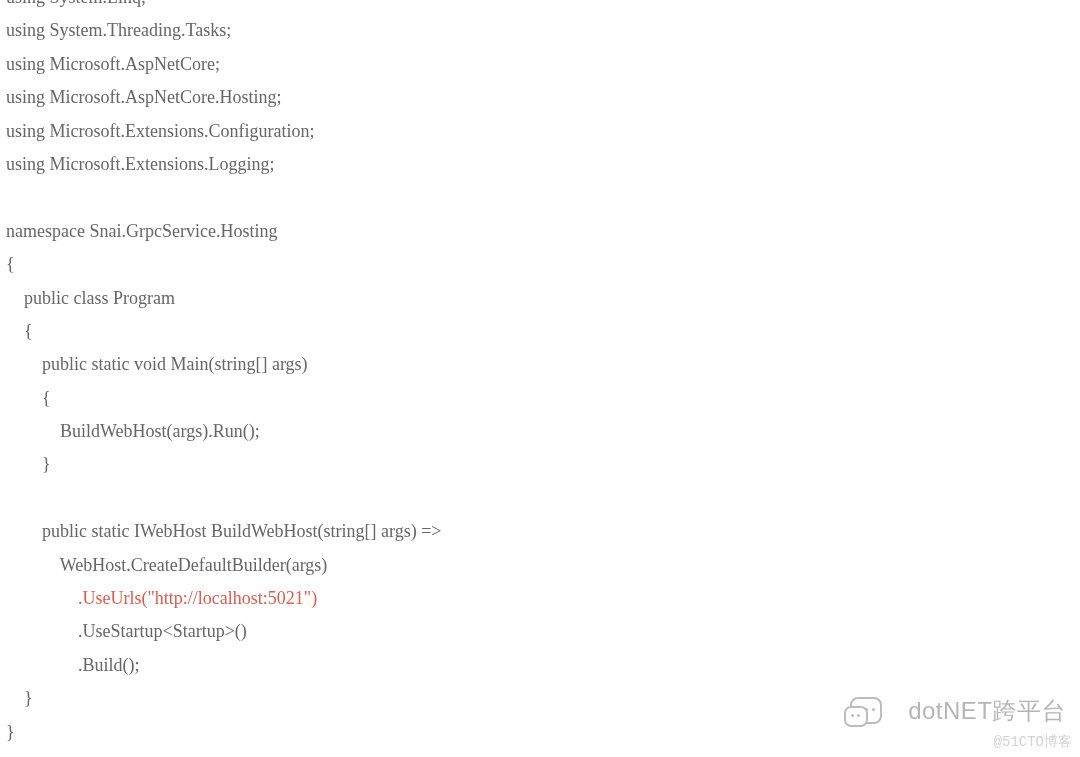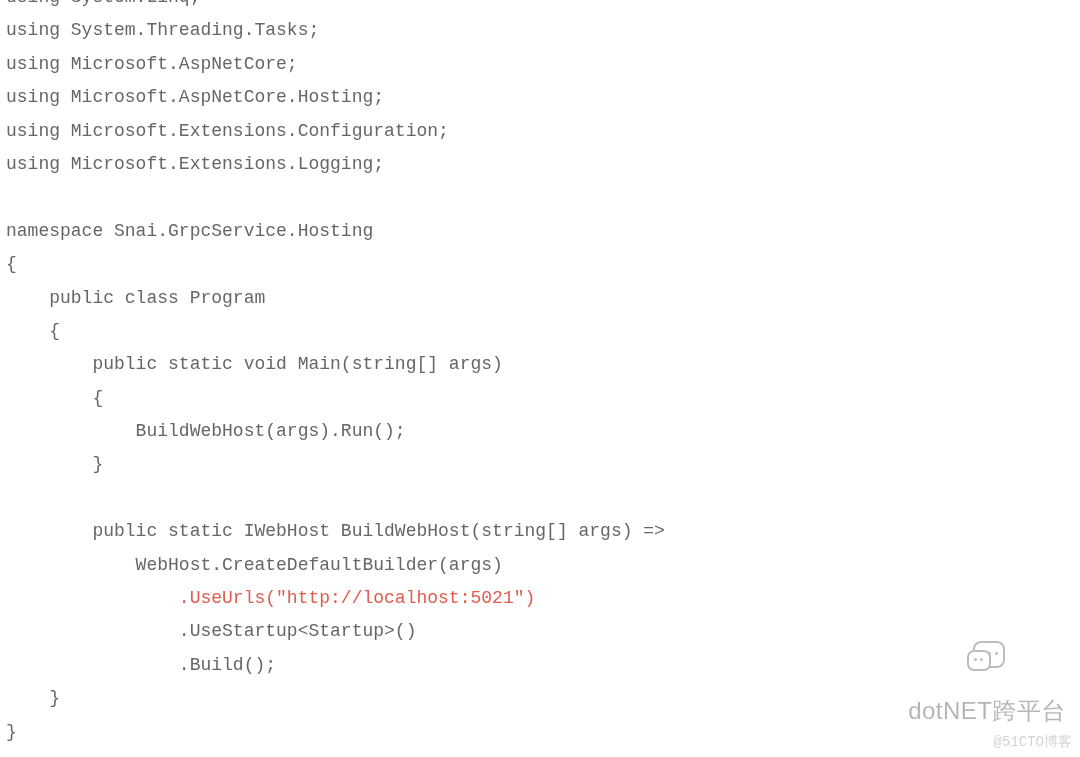--- a/index.html
+++ b/index.html
@@ -17,32 +17,32 @@
     font-size: 18px;
     line-height: 33.4px;
     color: #666666;
     white-space: pre;
     position: relative;
   }
   .line {
     display: block;
     height: 33.4px;
     line-height: 33.4px;
+    font-family: Liberation Serif, serif;
   }
   .red { color: #e05b4b; }
   .watermark-img {
     position: absolute;
     right: 14px;
     bottom: 30px;
     display: flex;
     align-items: center;
     gap: 24px;
     opacity: 0.55;
     font-family: "Microsoft YaHei", Arial, sans-serif;
-    flex-direction: column;
   }
   .wm-icon {
     width: 40px;
     height: 32px;
     position: relative;
   }
   .wm-icon .bubble-big {
     position: absolute;
     width: 28px;
     height: 23px;

